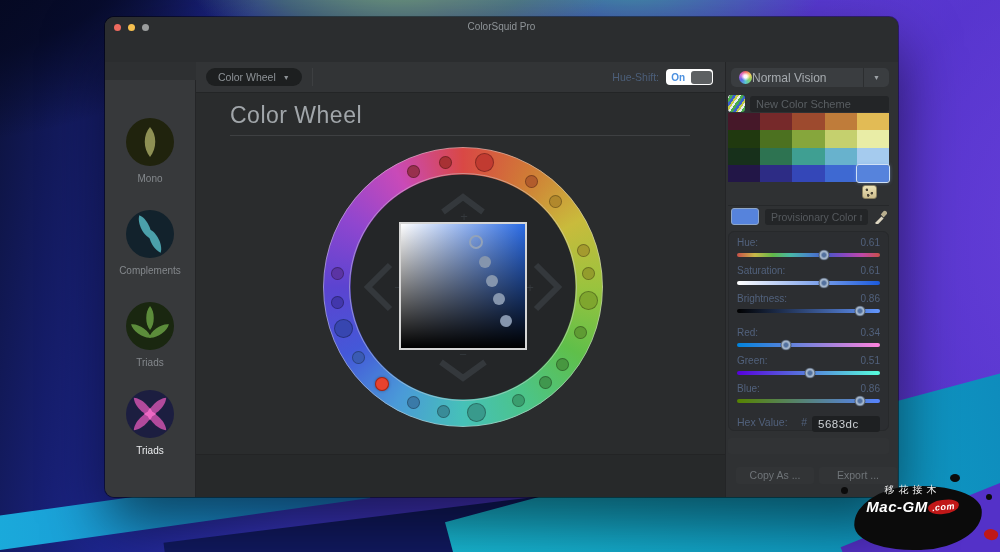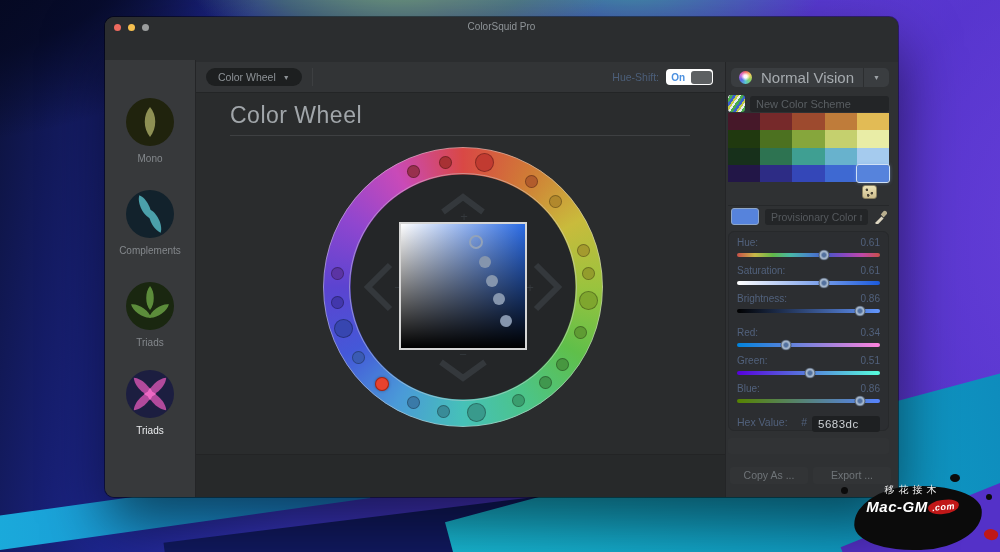--- a/index.html
+++ b/index.html
@@ -22,21 +22,21 @@
   .stripe-purple-corner{left:866px;top:488px;width:280px;height:190px;transform:rotate(-22deg);background:#5431c8}
   
   .window{position:absolute;left:105px;top:17px;width:793px;height:480px;border-radius:9px;overflow:hidden;
     background:#2e3032;box-shadow:0 28px 60px rgba(0,0,0,.55),0 0 0 1px rgba(0,0,0,.45)}
   .titlebar{position:absolute;left:0;top:0;right:0;height:45px;background:#2b2d2f}
   .lights{position:absolute;left:9px;top:7px;display:flex;gap:7px}
   .light{width:7px;height:7px;border-radius:50%}
   .light.red{background:#ee6a5f}.light.yellow{background:#f5bf4f}.light.gray{background:#9b9d9d}
   .wtitle{position:absolute;left:0;right:0;top:4px;text-align:center;font-size:10px;color:#8f9498}
   
-  .sidebar{position:absolute;left:0;top:43px;width:90px;bottom:0;background:#37393b;border-right:1px solid #242527}
+  .sidebar{position:absolute;left:0;top:63px;width:90px;bottom:0;background:#37393b;border-right:1px solid #242527}
   .side-item{position:absolute;left:0;width:90px;text-align:center;cursor:default}
   .side-item svg{display:block;margin:0 auto}
   .side-label{color:#84888c;font-size:10px;margin-top:7px}
   .side-item.active .side-label{color:#eaecee}
   
   .toolbar{position:absolute;left:91px;top:45px;width:529px;height:30px;background:#323436;
     border-bottom:1px solid #232526;display:flex;align-items:center}
   .pill{margin-left:10px;background:#1d1f20;border-radius:9px;height:18px;display:flex;align-items:center;
     gap:7px;padding:0 12px;color:#8d9296;font-size:10.5px}
   .pill .caret{font-size:7px;color:#8d9296}
@@ -67,21 +67,21 @@
   .ring-dot{position:absolute;border-radius:50%;box-shadow:inset 0 0 0 1px rgba(0,0,0,.28)}
   .ring-dot.selected{box-shadow:inset 0 0 0 1px rgba(110,18,8,.6),0 0 3px rgba(0,0,0,.35)}
   .sq-dot{position:absolute;border-radius:50%;box-sizing:border-box}
   
   .rightpanel{position:absolute;left:620px;top:45px;right:0;bottom:0;background:#2f3133;border-left:1px solid #242527}
   .vision{position:absolute;left:5px;top:6px;width:158px;height:19px;background:#3a3d40;border-radius:5px;
     display:flex;align-items:center;overflow:hidden}
   .vision-icon{width:13px;height:13px;border-radius:50%;margin-left:8px;flex:none;
     background:radial-gradient(circle at 50% 42%, rgba(255,255,255,.95) 0 1.5px, rgba(255,255,255,0) 4.5px),
       conic-gradient(#f06060,#f0d060,#88d060,#58c8d0,#5868e8,#d068d8,#f06060)}
-  .vision-label{flex:1;text-align:center;color:#a6abaf;font-size:15px}
+  .vision-label{flex:1;text-align:left;color:#a6abaf;font-size:12px}
   .vision-caret{width:25px;align-self:stretch;border-left:1px solid #2c2e30;display:flex;align-items:center;
     justify-content:center;color:#9da2a6;font-size:7px}
   .scheme-row{position:absolute;left:2px;top:33px;width:161px;display:flex;align-items:center;gap:5px}
   .stripes-icon{width:17px;height:17px;border-radius:3px;flex:none;
     background:repeating-linear-gradient(125deg,#e8ecee 0 2px,#4aa84e 2px 4.5px,#3a62cc 4.5px 7px,#c3cc46 7px 9px)}
   input{font-family:Liberation Sans, sans-serif;border:none;outline:none}
   .scheme-input{flex:1;height:16px;background:#232527;border-radius:3px;color:#8b9094;font-size:11px;padding:0 6px;min-width:0}
   .scheme-input::placeholder{color:#595e62}
   .swatches{position:absolute;left:2px;top:51px;width:161px;height:69px;display:grid;
     grid-template-columns:repeat(5,1fr);grid-template-rows:repeat(4,1fr)}
@@ -107,21 +107,21 @@
   .strack{position:relative;height:4px;border-radius:2px}
   .sthumb{position:absolute;top:50%;width:11px;height:11px;border-radius:50%;transform:translate(-50%,-50%);
     border:1px solid rgba(20,25,35,.55);box-sizing:border-box;
     background:radial-gradient(circle at 50% 50%, #53719e 0 2.2px, #a4b6cc 2.8px)}
   .hex-row{display:flex;margin-top:13px;font-size:10.5px;color:#51617c}
   .hex-spacer{flex:1}
   .hex-prefix{margin-right:5px}
   .hex-input{width:56px;height:16px;background:#1e2022;border-radius:3px;color:#ccd0d4;font-size:11.5px;
     padding:0 6px;letter-spacing:.5px}
   .empty-bar{position:absolute;left:2px;top:376px;width:161px;height:16px;background:#313335;border-radius:3px}
-  .rp-buttons{position:absolute;left:4px;top:405px;width:161px;display:flex;gap:5px}
+  .rp-buttons{position:absolute;left:10px;top:405px;width:161px;display:flex;gap:5px}
   .rp-btn{flex:1;height:17px;background:#323436;border-radius:3px;color:#6f7478;font-size:10.5px;
     text-align:center;line-height:17px}
   
   .watermark{position:absolute;right:0;bottom:0;width:175px;height:82px;z-index:50}
   .splat{position:absolute;right:18px;bottom:2px;width:128px;height:64px;background:#0b0b0b;
     border-radius:46% 54% 48% 52%/58% 44% 56% 44%;transform:rotate(-3deg)}
   .splat-dot{position:absolute;background:#0b0b0b;border-radius:50%}
   .wm-cn{position:absolute;left:0;right:0;top:13px;text-align:center;color:#efefef;font-size:10px;letter-spacing:4px}
   .wm-site{position:absolute;left:0;right:0;top:28px;text-align:center;color:#fff;font-size:15px;
     font-weight:bold;font-style:italic;letter-spacing:.5px}

